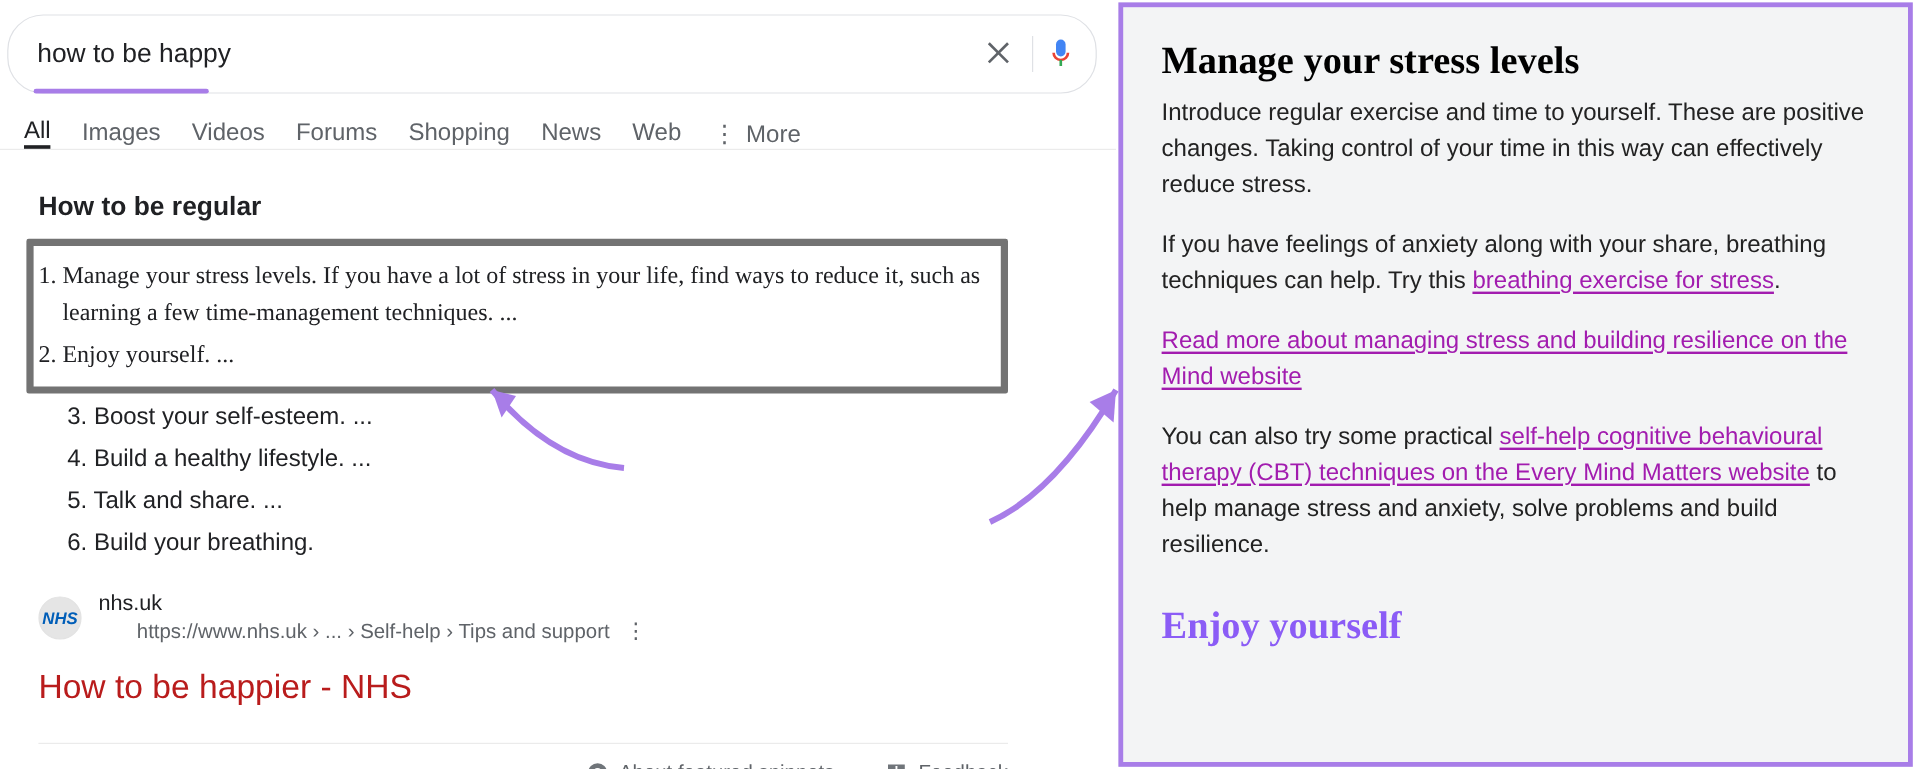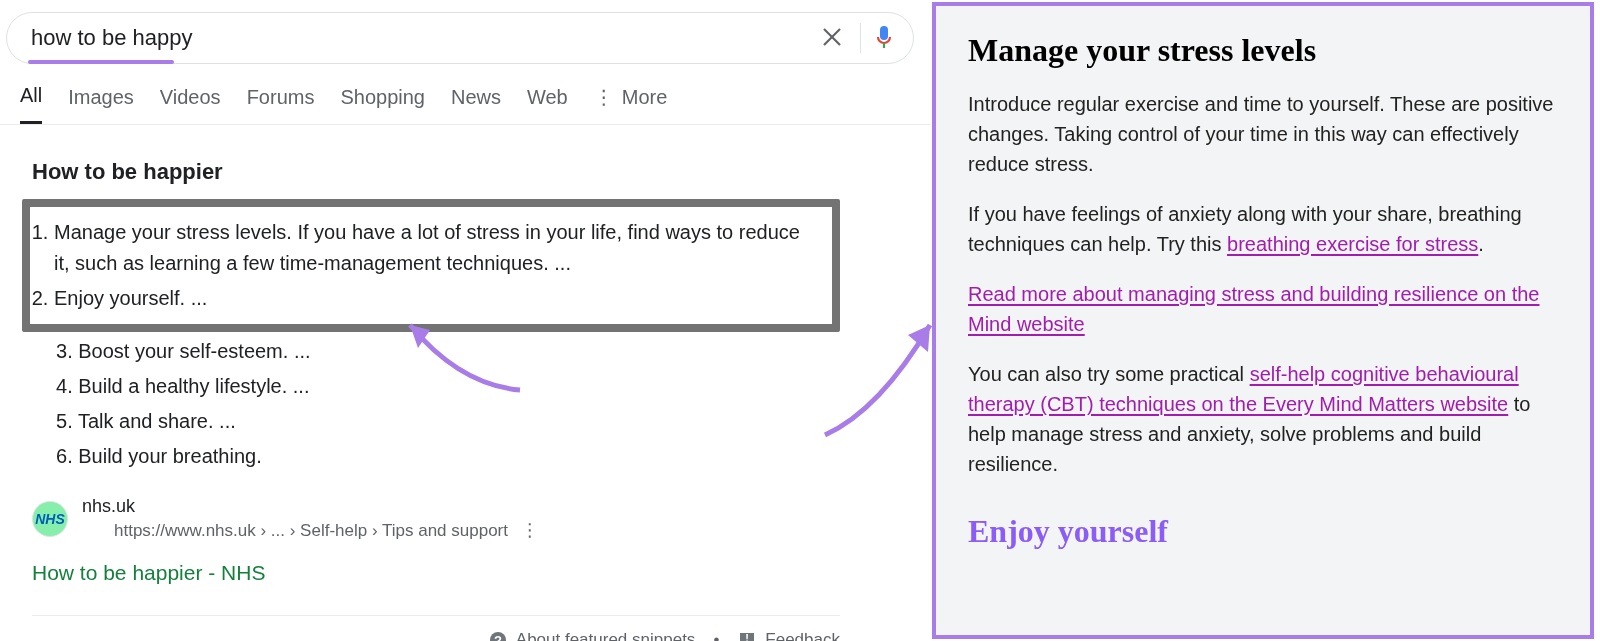--- a/index.html
+++ b/index.html
@@ -3,61 +3,61 @@
   <meta charset="utf-8">
   <style>
     * { box-sizing: border-box; margin: 0; padding: 0; }
     body { font-family: Arial, sans-serif; color: #202124; background: #fff; width: 1600px; height: 641px; position: relative; overflow: hidden; }
     
     .container { display: flex; height: 100%; }
     .left-panel { flex: 0 0 930px; padding-top: 12px; }
     .right-panel { flex: 1; border: 4px solid #a87de8; background: #f3f4f5; padding: 26px 32px; margin: 2px 6px 2px 2px; overflow: hidden; }
 
     
-    .search-bar { margin: 0 16px 0 6px; border: 1.5px solid #dfe1e5; border-radius: 30px; padding: 12px 20px; display: flex; align-items: center; height: 52px; }
+    .search-bar { margin: 0 16px 0 6px; border: 1.5px solid #dfe1e5; border-radius: 30px; padding: 12px 20px; display: flex; align-items: center; height: 66px; }
     .search-input { flex: 1; font-size: 22px; border: none; outline: none; color: #202124; padding-left: 4px; }
     .underline-accent { height: 4px; background: #a87de8; width: 146px; margin: -4px 0 0 28px; border-radius: 2px; }
     .clear-icon { font-size: 26px; color: #5f6368; cursor: pointer; padding: 0 18px; }
     .divider-v { width: 1px; height: 30px; background: #dfe1e5; margin-right: 14px; }
     .mic-icon { width: 18px; height: 28px; display: flex; align-items: center; justify-content: center; }
 
     
     .tabs { display: flex; align-items: center; padding: 20px 0 0 20px; border-bottom: 1px solid #ebebeb; gap: 26px; }
-    .tab { font-size: 20px; color: #5f6368; padding-bottom: 14px; cursor: pointer; }
+    .tab { font-size: 20px; color: #5f6368; cursor: pointer; }
     .tab.active { color: #202124; border-bottom: 3px solid #202124; }
     .more-dots { display: inline-block; margin-right: 8px; }
 
     
     .snippet { padding: 34px 20px 10px 32px; max-width: 860px; }
     .snippet-title { font-size: 22px; font-weight: 700; margin-bottom: 14px; }
-    .highlight-box { border: 8px solid #737373; padding: 10px 14px 6px 0; margin: 0 0 0 -10px; border-radius: 2px; }
+    .highlight-box { border: 6px solid #737373; padding: 10px 14px 6px 0; margin: 0 0 0 -10px; border-radius: 2px; font-family: Liberation Serif, serif; }
     .snippet-list { font-size: 20px; line-height: 1.55; padding-left: 24px; }
     .snippet-list li { margin-bottom: 4px; }
     .outside-list { padding-left: 24px; font-size: 20px; line-height: 1.55; list-style: none; counter-reset: item 2; margin-top: 4px; }
     .outside-list li { counter-increment: item; margin-bottom: 4px; }
     .outside-list li::before { content: counter(item) ". "; }
 
     
     .source { display: flex; align-items: center; gap: 14px; margin: 24px 0 8px 0; }
-    .favicon { width: 36px; height: 36px; border-radius: 50%; border: 1px solid #e2e2e2; background: #86efac; display: flex; align-items: center; justify-content: center; font-weight: 700; font-style: italic; font-size: 14px; color: #005eb8; }
+    .favicon { width: 36px; height: 36px; border-radius: 50%; border: 1px solid #e2e2e2; background: #e5e5e5; display: flex; align-items: center; justify-content: center; font-weight: 700; font-style: italic; font-size: 14px; color: #005eb8; }
     .src-main { font-size: 18px; color: #202124; }
     .src-url { font-size: 17px; color: #5f6368; margin-top: 2px; margin-left: 32px; }
     .menu-dots { color: #5f6368; font-size: 18px; margin-left: 8px; cursor: pointer; }
-    .result-link { font-size: 21px; color: #15803d; margin-top: 20px; cursor: pointer; }
+    .result-link { font-size: 28px; color: #b91c1c; margin-top: 20px; cursor: pointer; }
     .hr-line { height: 1px; background: #ebebeb; margin: 30px 0 14px 0; max-width: 820px; }
 
     
     .footer { display: flex; align-items: center; justify-content: flex-end; gap: 18px; font-size: 17px; color: #5f6368; max-width: 840px; }
     .about-icon, .fb-icon { display: inline-flex; align-items: center; justify-content: center; }
     .about-icon svg, .fb-icon svg { margin-right: 8px; }
     .dot-sep { color: #5f6368; }
     .footer-item { display: flex; align-items: center; cursor: pointer; }
 
     
-    .article h2 { font-size: 32px; font-weight: 700; margin-bottom: 20px; font-family: Georgia, 'Times New Roman', serif; color: #000; }
+    .article h2 { font-size: 32px; font-weight: 700; margin-bottom: 10px; font-family: Georgia, 'Times New Roman', serif; color: #000; }
     .article p { font-size: 20px; line-height: 1.5; margin-bottom: 20px; color: #222; }
     .article a { color: #a21caf; text-decoration: underline; text-decoration-thickness: 0.08em; text-underline-offset: 3px; cursor: pointer; }
     .article .h2-second { font-family: Georgia, 'Times New Roman', serif; font-size: 32px; font-weight: 700; margin: 34px 0 22px 0; color: #8b5cf6; }
 
     
     .arrow { position: absolute; pointer-events: none; }
     .arrow svg path { stroke: #a87de8; stroke-width: 5; fill: none; }
     .arrow svg polygon { fill: #a87de8; }
   </style>
 </head>
@@ -90,21 +90,21 @@
       <span class="tab">Images</span>
       <span class="tab">Videos</span>
       <span class="tab">Forums</span>
       <span class="tab">Shopping</span>
       <span class="tab">News</span>
       <span class="tab">Web</span>
       <span class="tab"><span class="more-dots">⋮</span><span>More</span></span>
     </div>
 
     <div class="snippet">
-      <div class="snippet-title">How to be happier</div>
+      <div class="snippet-title">How to be regular</div>
 
       <div class="highlight-box">
         <ol class="snippet-list">
           <li>Manage your stress levels. If you have a lot of stress in your life, find ways to reduce it, such as learning a few time-management techniques. ...</li>
           <li>Enjoy yourself. ...</li>
         </ol>
       </div>
       <ul class="outside-list">
         <li>Boost your self-esteem. ...</li>
         <li>Build a healthy lifestyle. ...</li>

